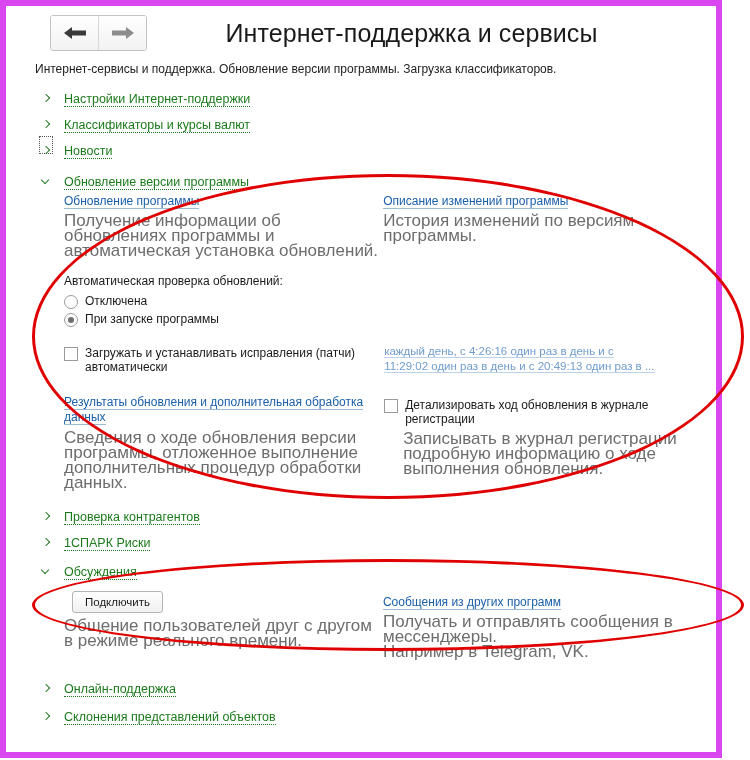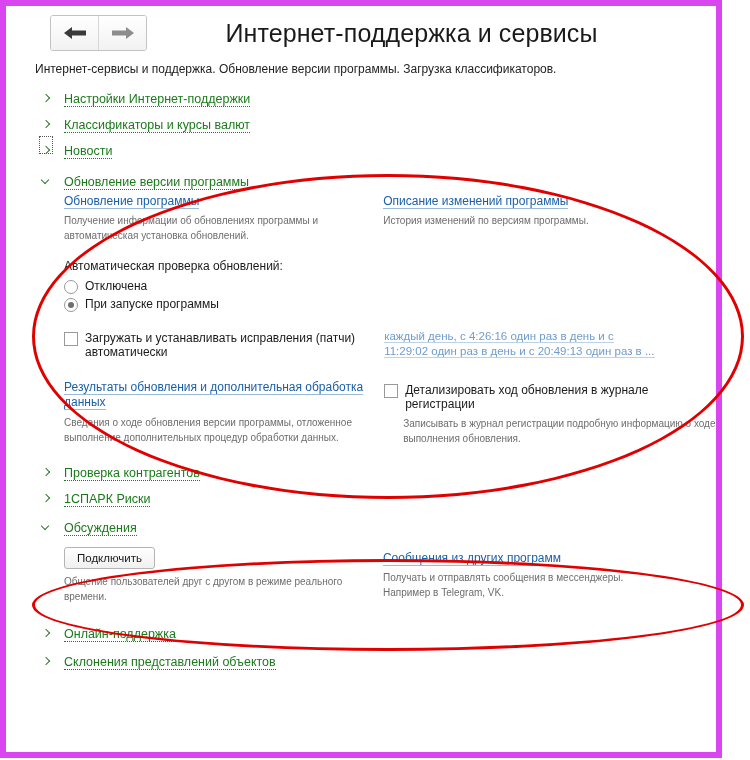--- a/index.html
+++ b/index.html
@@ -144,21 +144,21 @@
   }
   a.link {
     color: #1b5fa8;
     text-decoration: none;
     border-bottom: 1px solid #9bb9d8;
     cursor: pointer;
     font-size: 12px;
   }
   .desc {
     color: #6d6d6d;
-    font-size: 10px;
+    font-size: 17px;
     line-height: 15px;
     margin-top: 5px;
   }
   .subhead {
     margin: 16px 0 6px 0;
     font-size: 12px;
     color: #1a1a1a;
   }
   .radio-row, .check-row {
     display: flex;
@@ -244,21 +244,21 @@
   }
   .two-line-link {
     line-height: 15px;
   }
   
   .block-disc {
     position: relative;
     padding: 4px 0 12px 0;
   }
   .btn-connect {
-    margin: 7px 0 0 22px;
+    margin: 7px 0 0 30px;
     padding: 4px 12px;
     font-size: 11.5px;
     font-family: "Liberation Sans", sans-serif;
     background: linear-gradient(#ffffff, #f0f0f0);
     border: 1px solid #b4b4b4;
     border-radius: 3px;
     color: #1a1a1a;
     cursor: pointer;
   }
   

